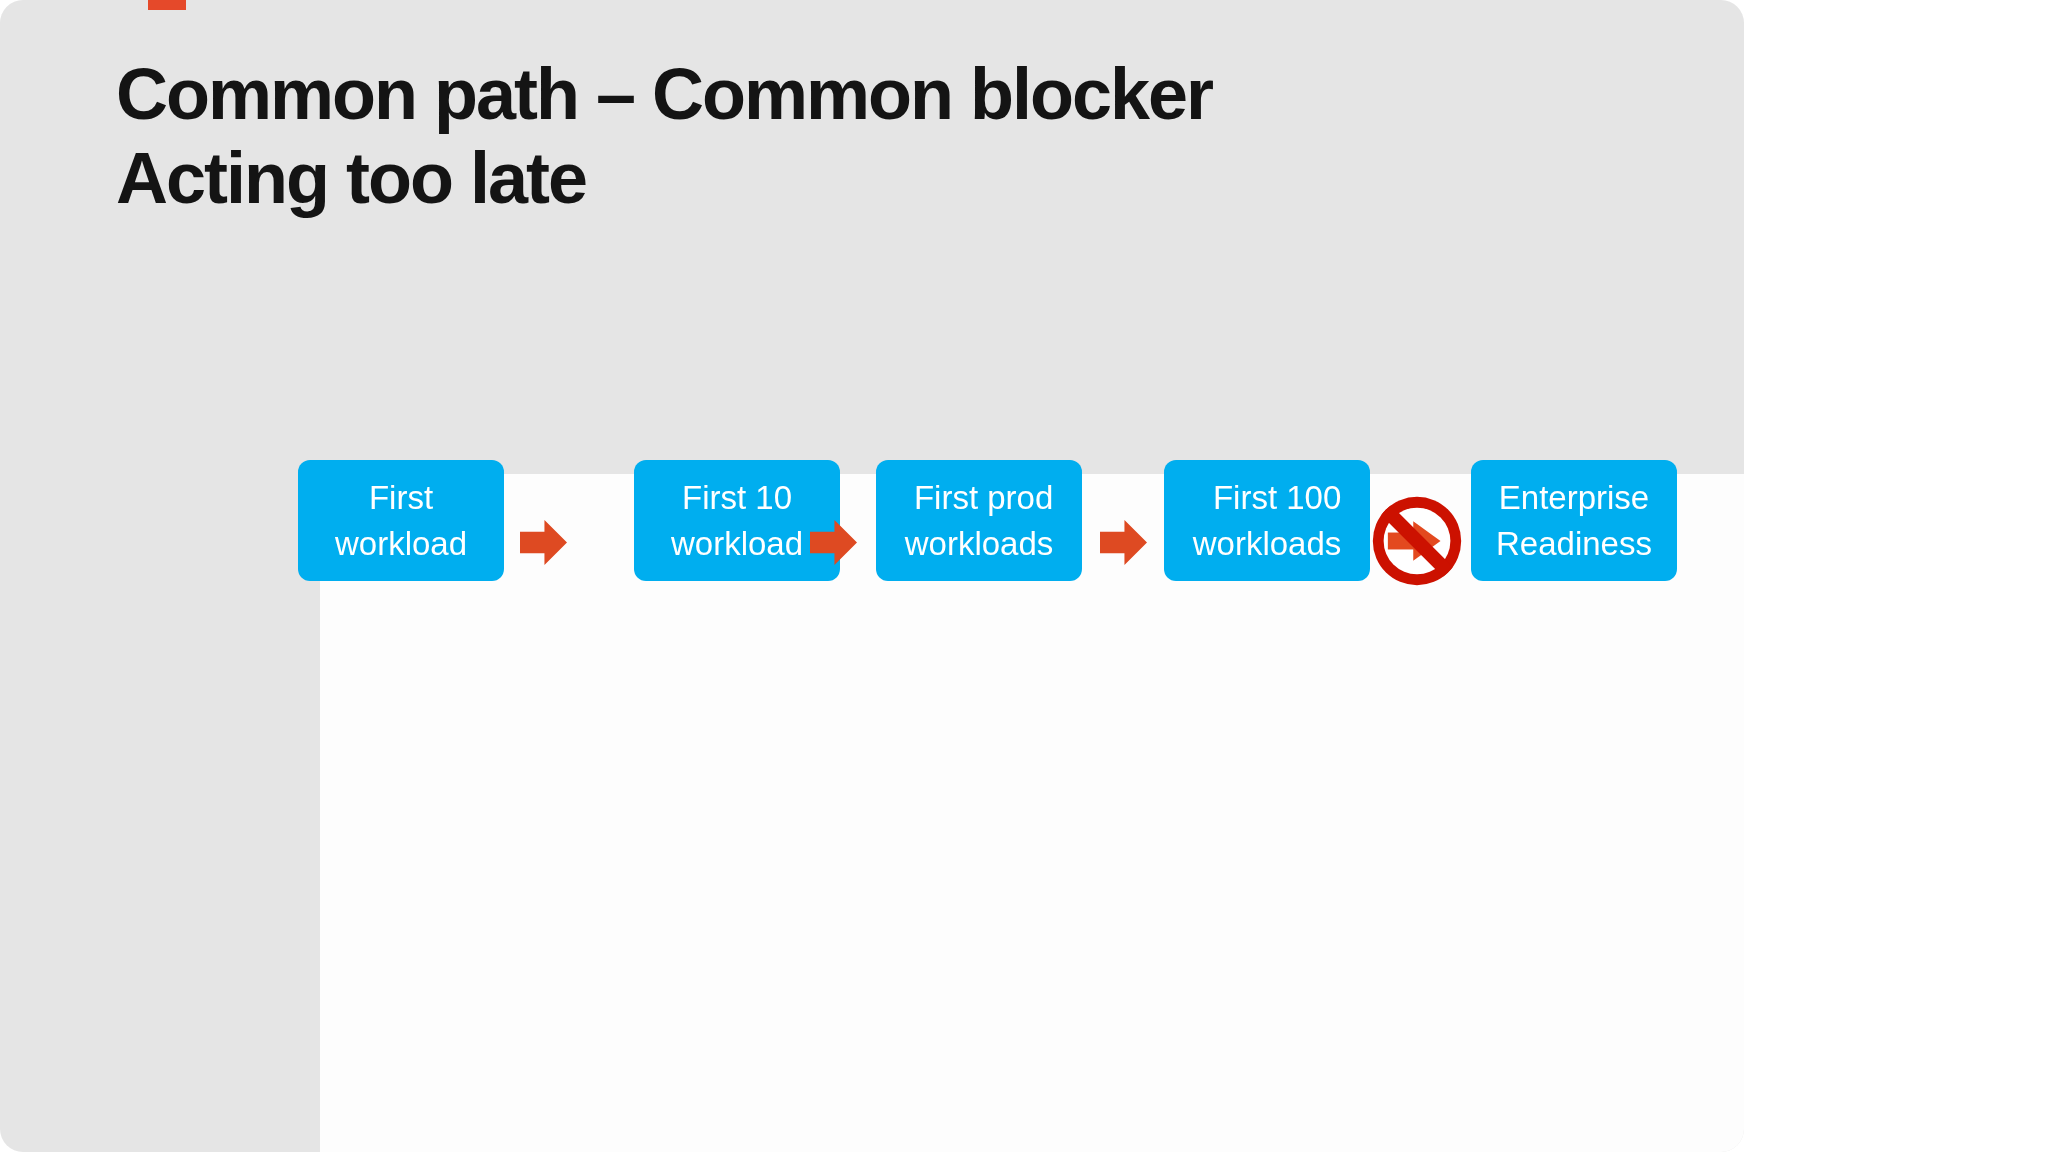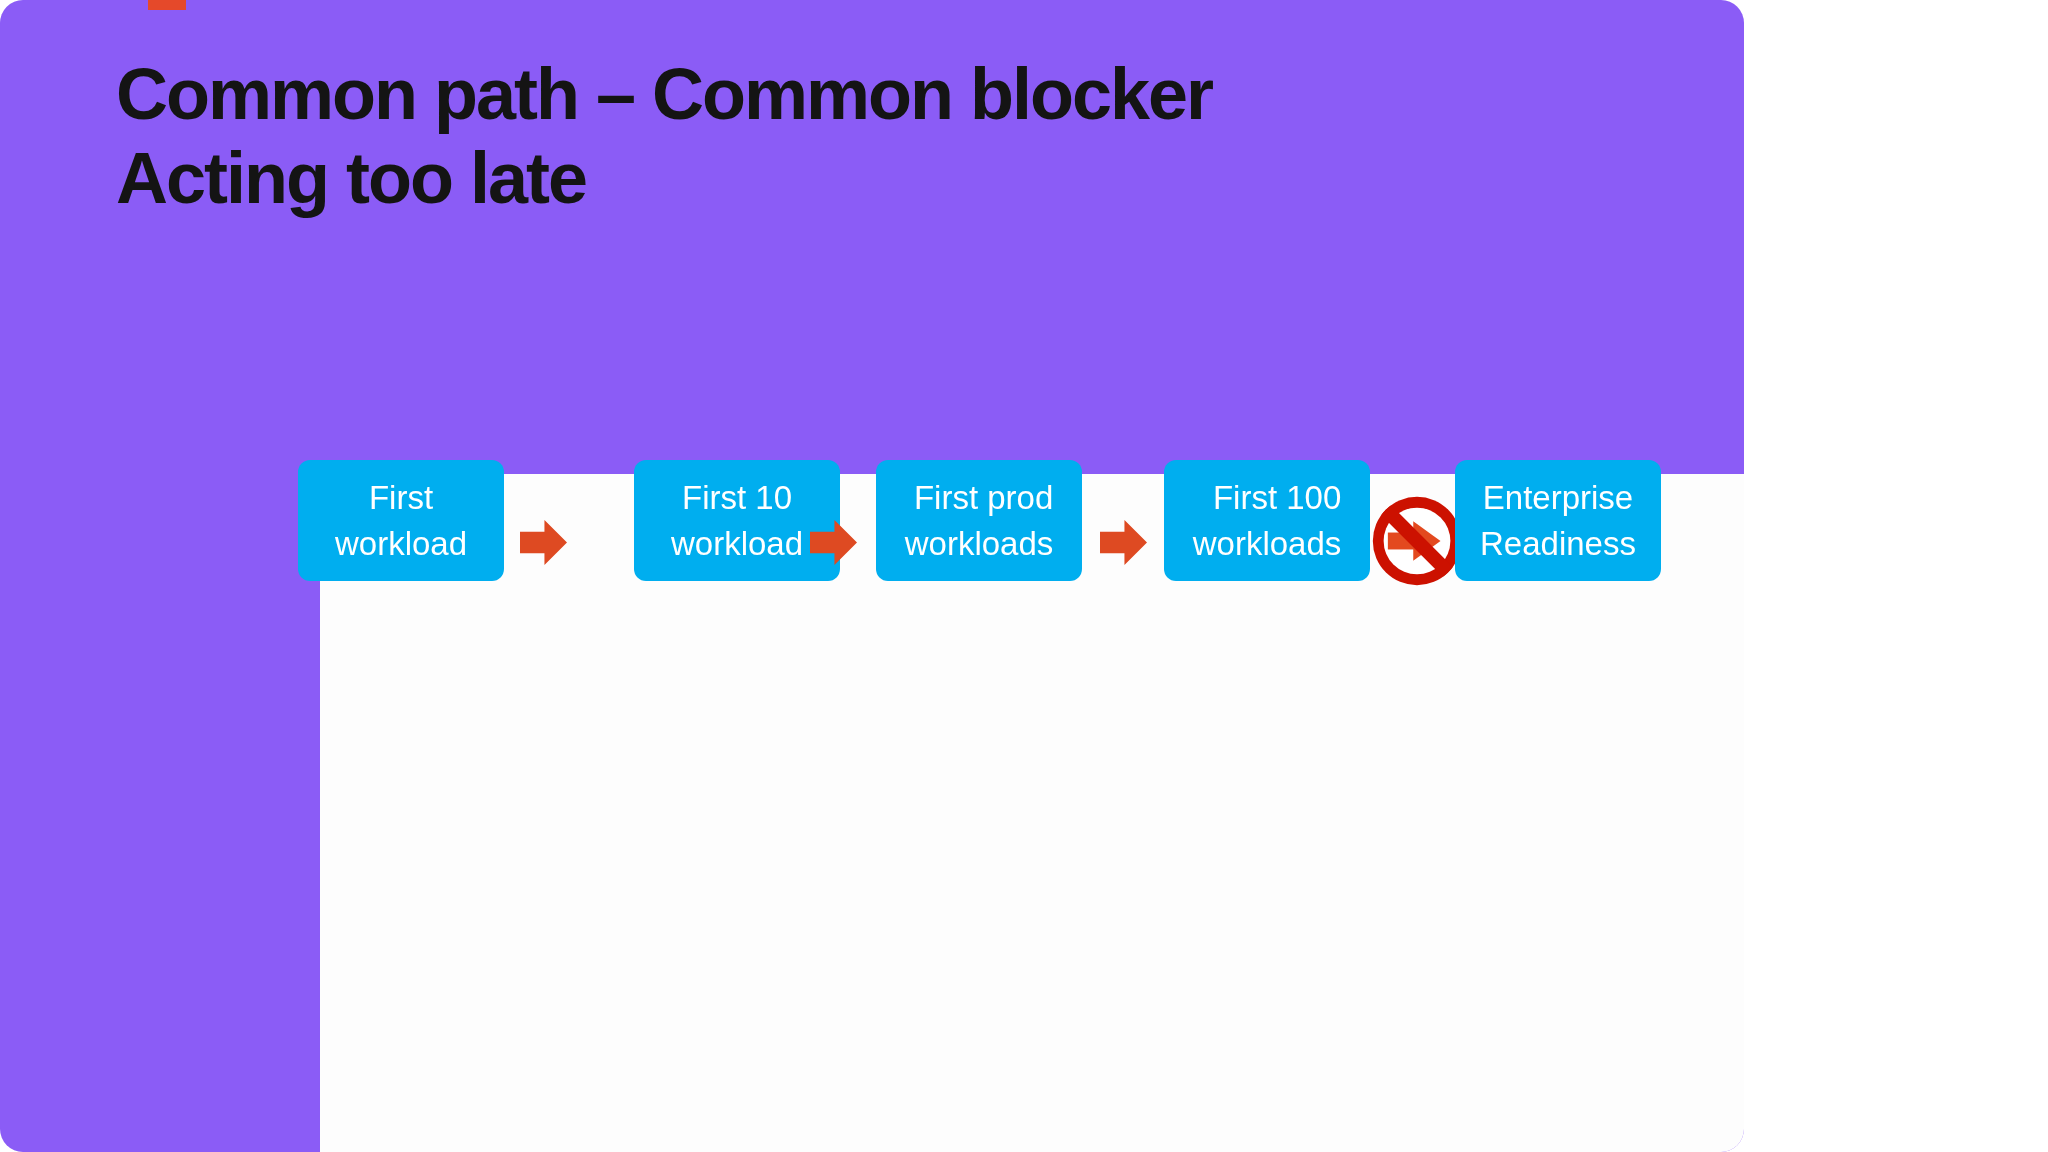--- a/index.html
+++ b/index.html
@@ -5,21 +5,21 @@
   html, body {
     margin: 0;
     padding: 0;
     background: #ffffff;
     font-family: "Liberation Sans", "DejaVu Sans", sans-serif;
   }
   .slide {
     position: relative;
     width: 1744px;
     height: 1152px;
-    background: #8b5cf6;
+    background: #e5e5e5;
     overflow: hidden;
     border-radius: 23px;
   }
   
   .subtle-panel {
     position: absolute;
     left: 320px;
     top: 474px;
     right: 0;
     bottom: 0;
@@ -124,16 +124,16 @@
     <circle cx="50" cy="50" r="35.5" style="fill: rgb(255, 255, 255);"></circle>
     <g clip-path="url(#clip-inner)">
       <rect x="19" y="41" width="28" height="18" style="fill: rgb(227, 73, 31);"></rect>
       <polygon points="46,29 75,50 46,71" style="fill: rgb(227, 73, 31);"></polygon>
     </g>
     <g clip-path="url(#clip-outer)">
       <rect x="-10" y="42.5" width="120" height="15" transform="rotate(45 50 50)" style="fill: rgb(204, 17, 0);"></rect>
     </g>
   </svg>
 
-  <div class="flow-box b5" style="background-color: rgb(0, 174, 239); color: rgb(255, 255, 255);">Enterprise
+  <div class="flow-box b5" style="background-color: rgb(0, 174, 239); color: rgb(255, 255, 255); margin-left: 16px;">Enterprise
 Readiness</div>
 
 </div>
 
 </body></html>

